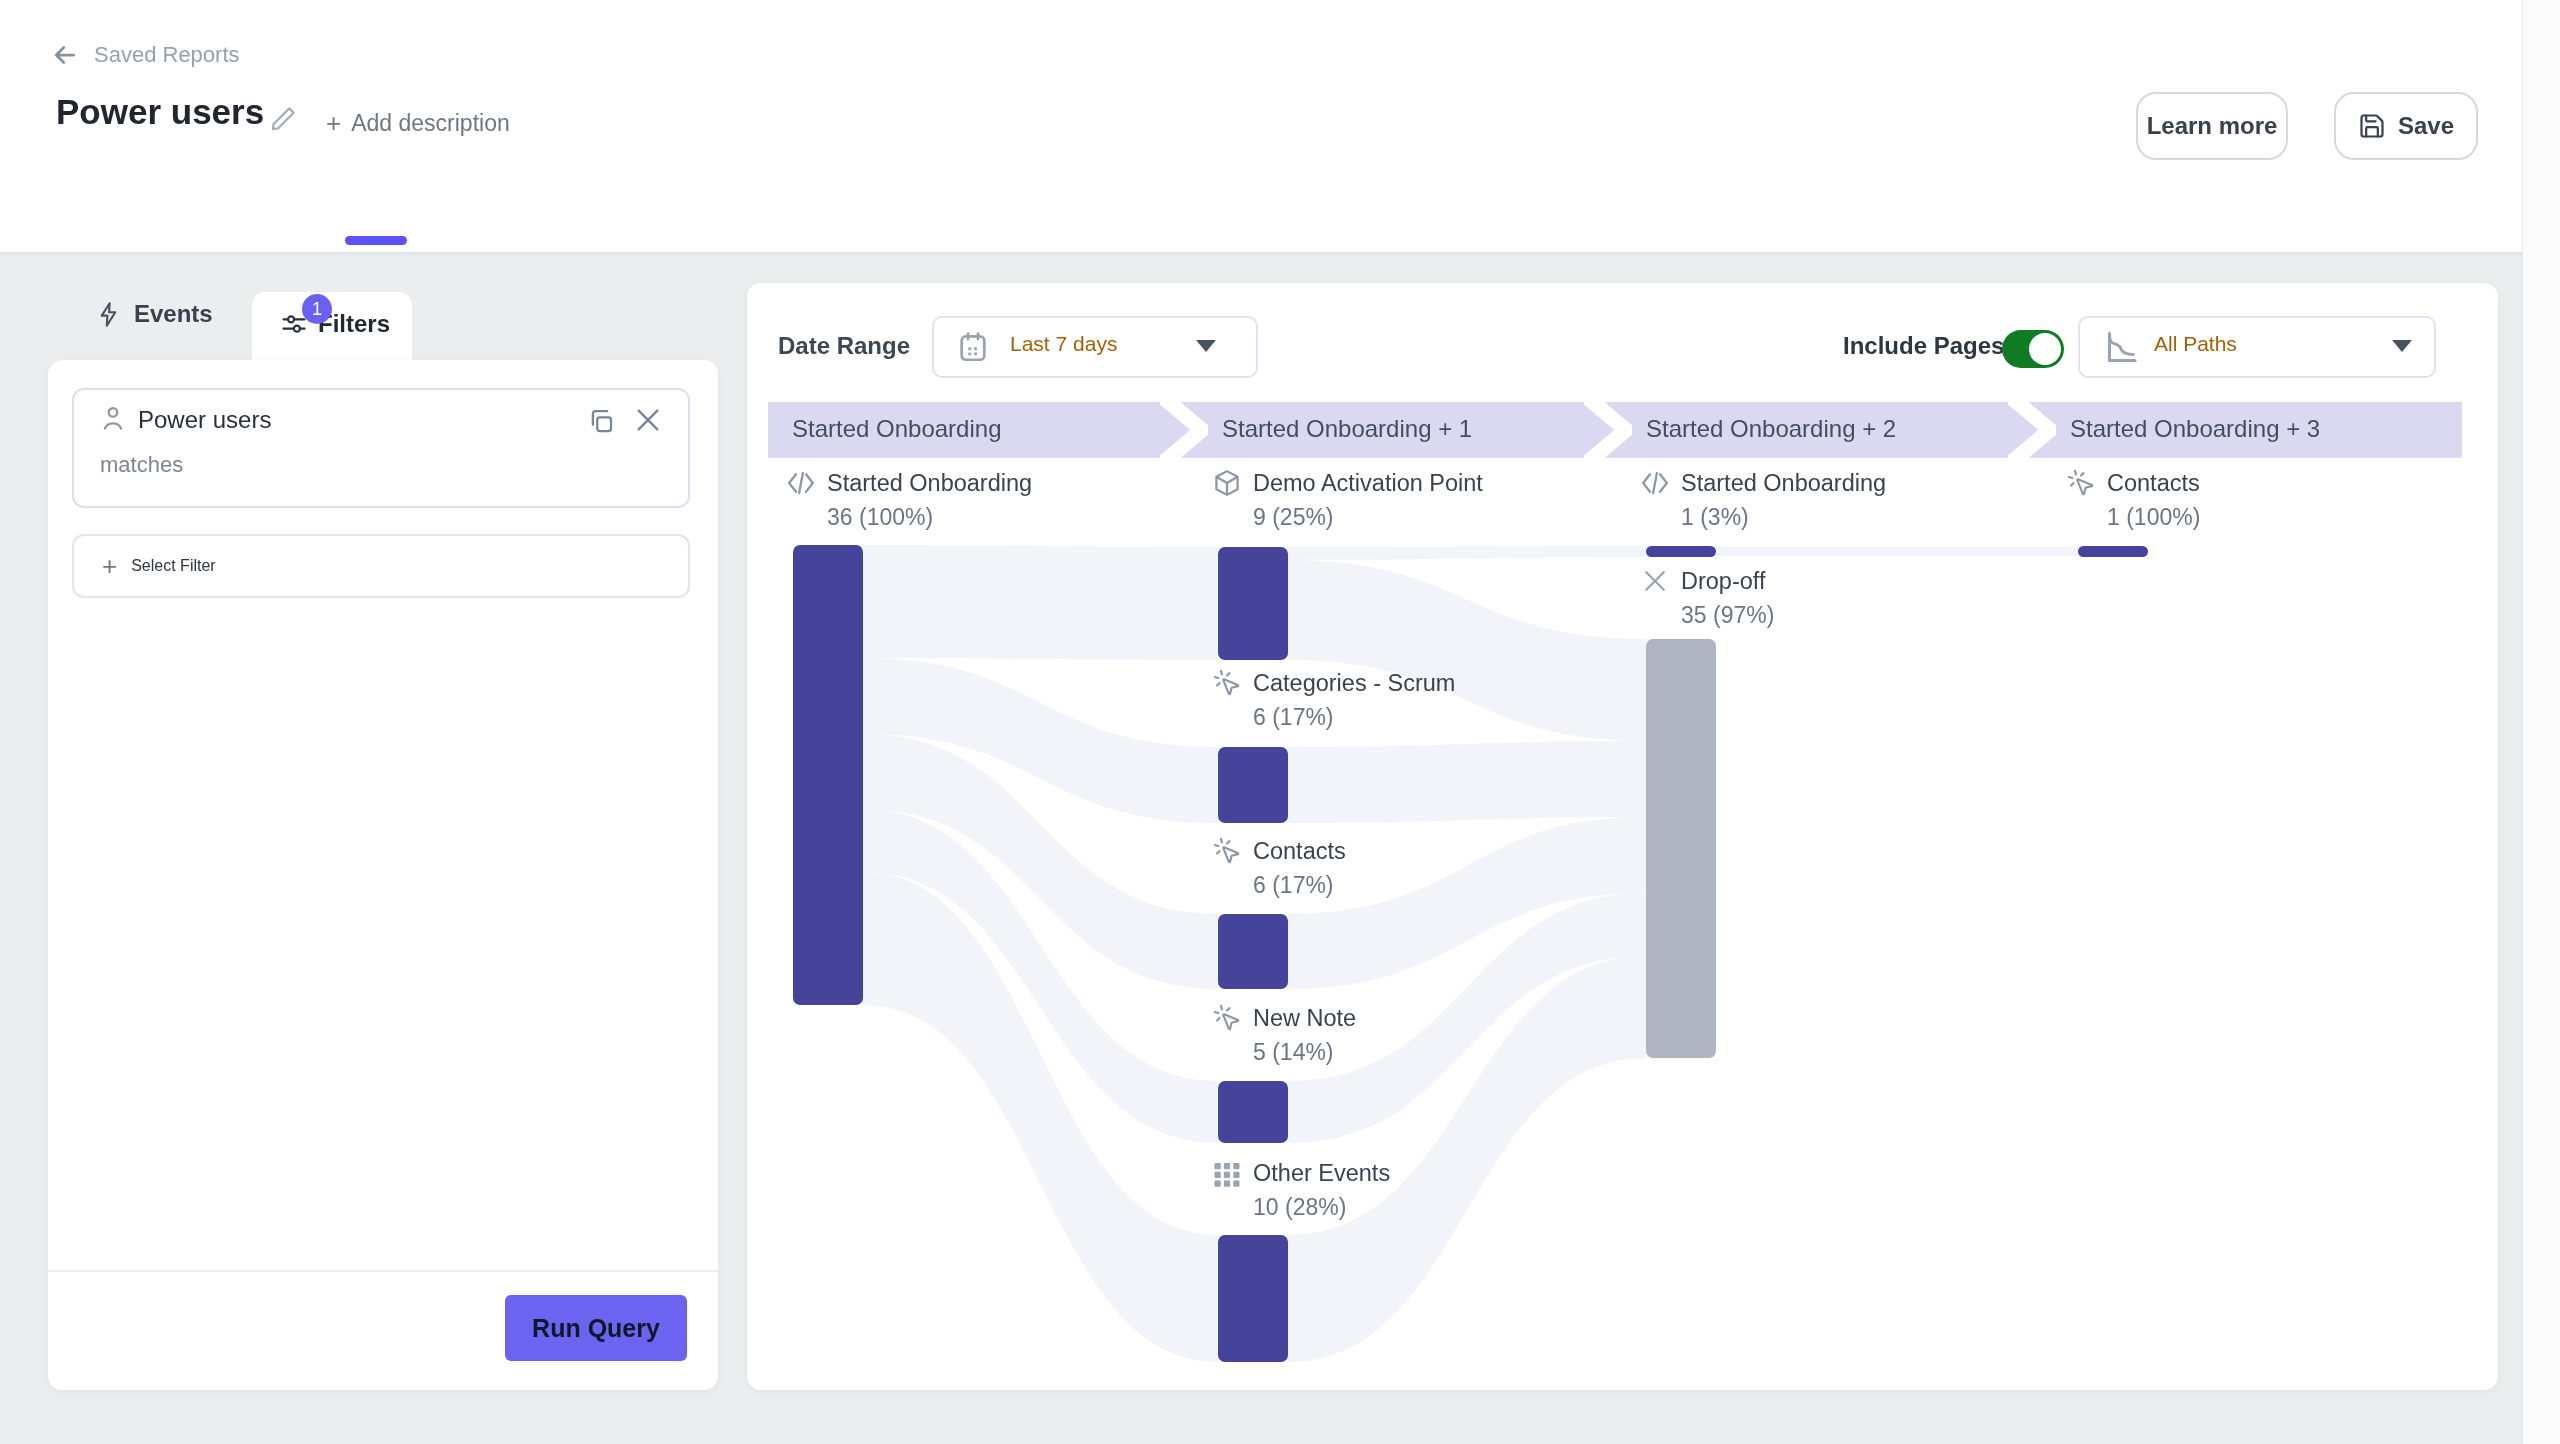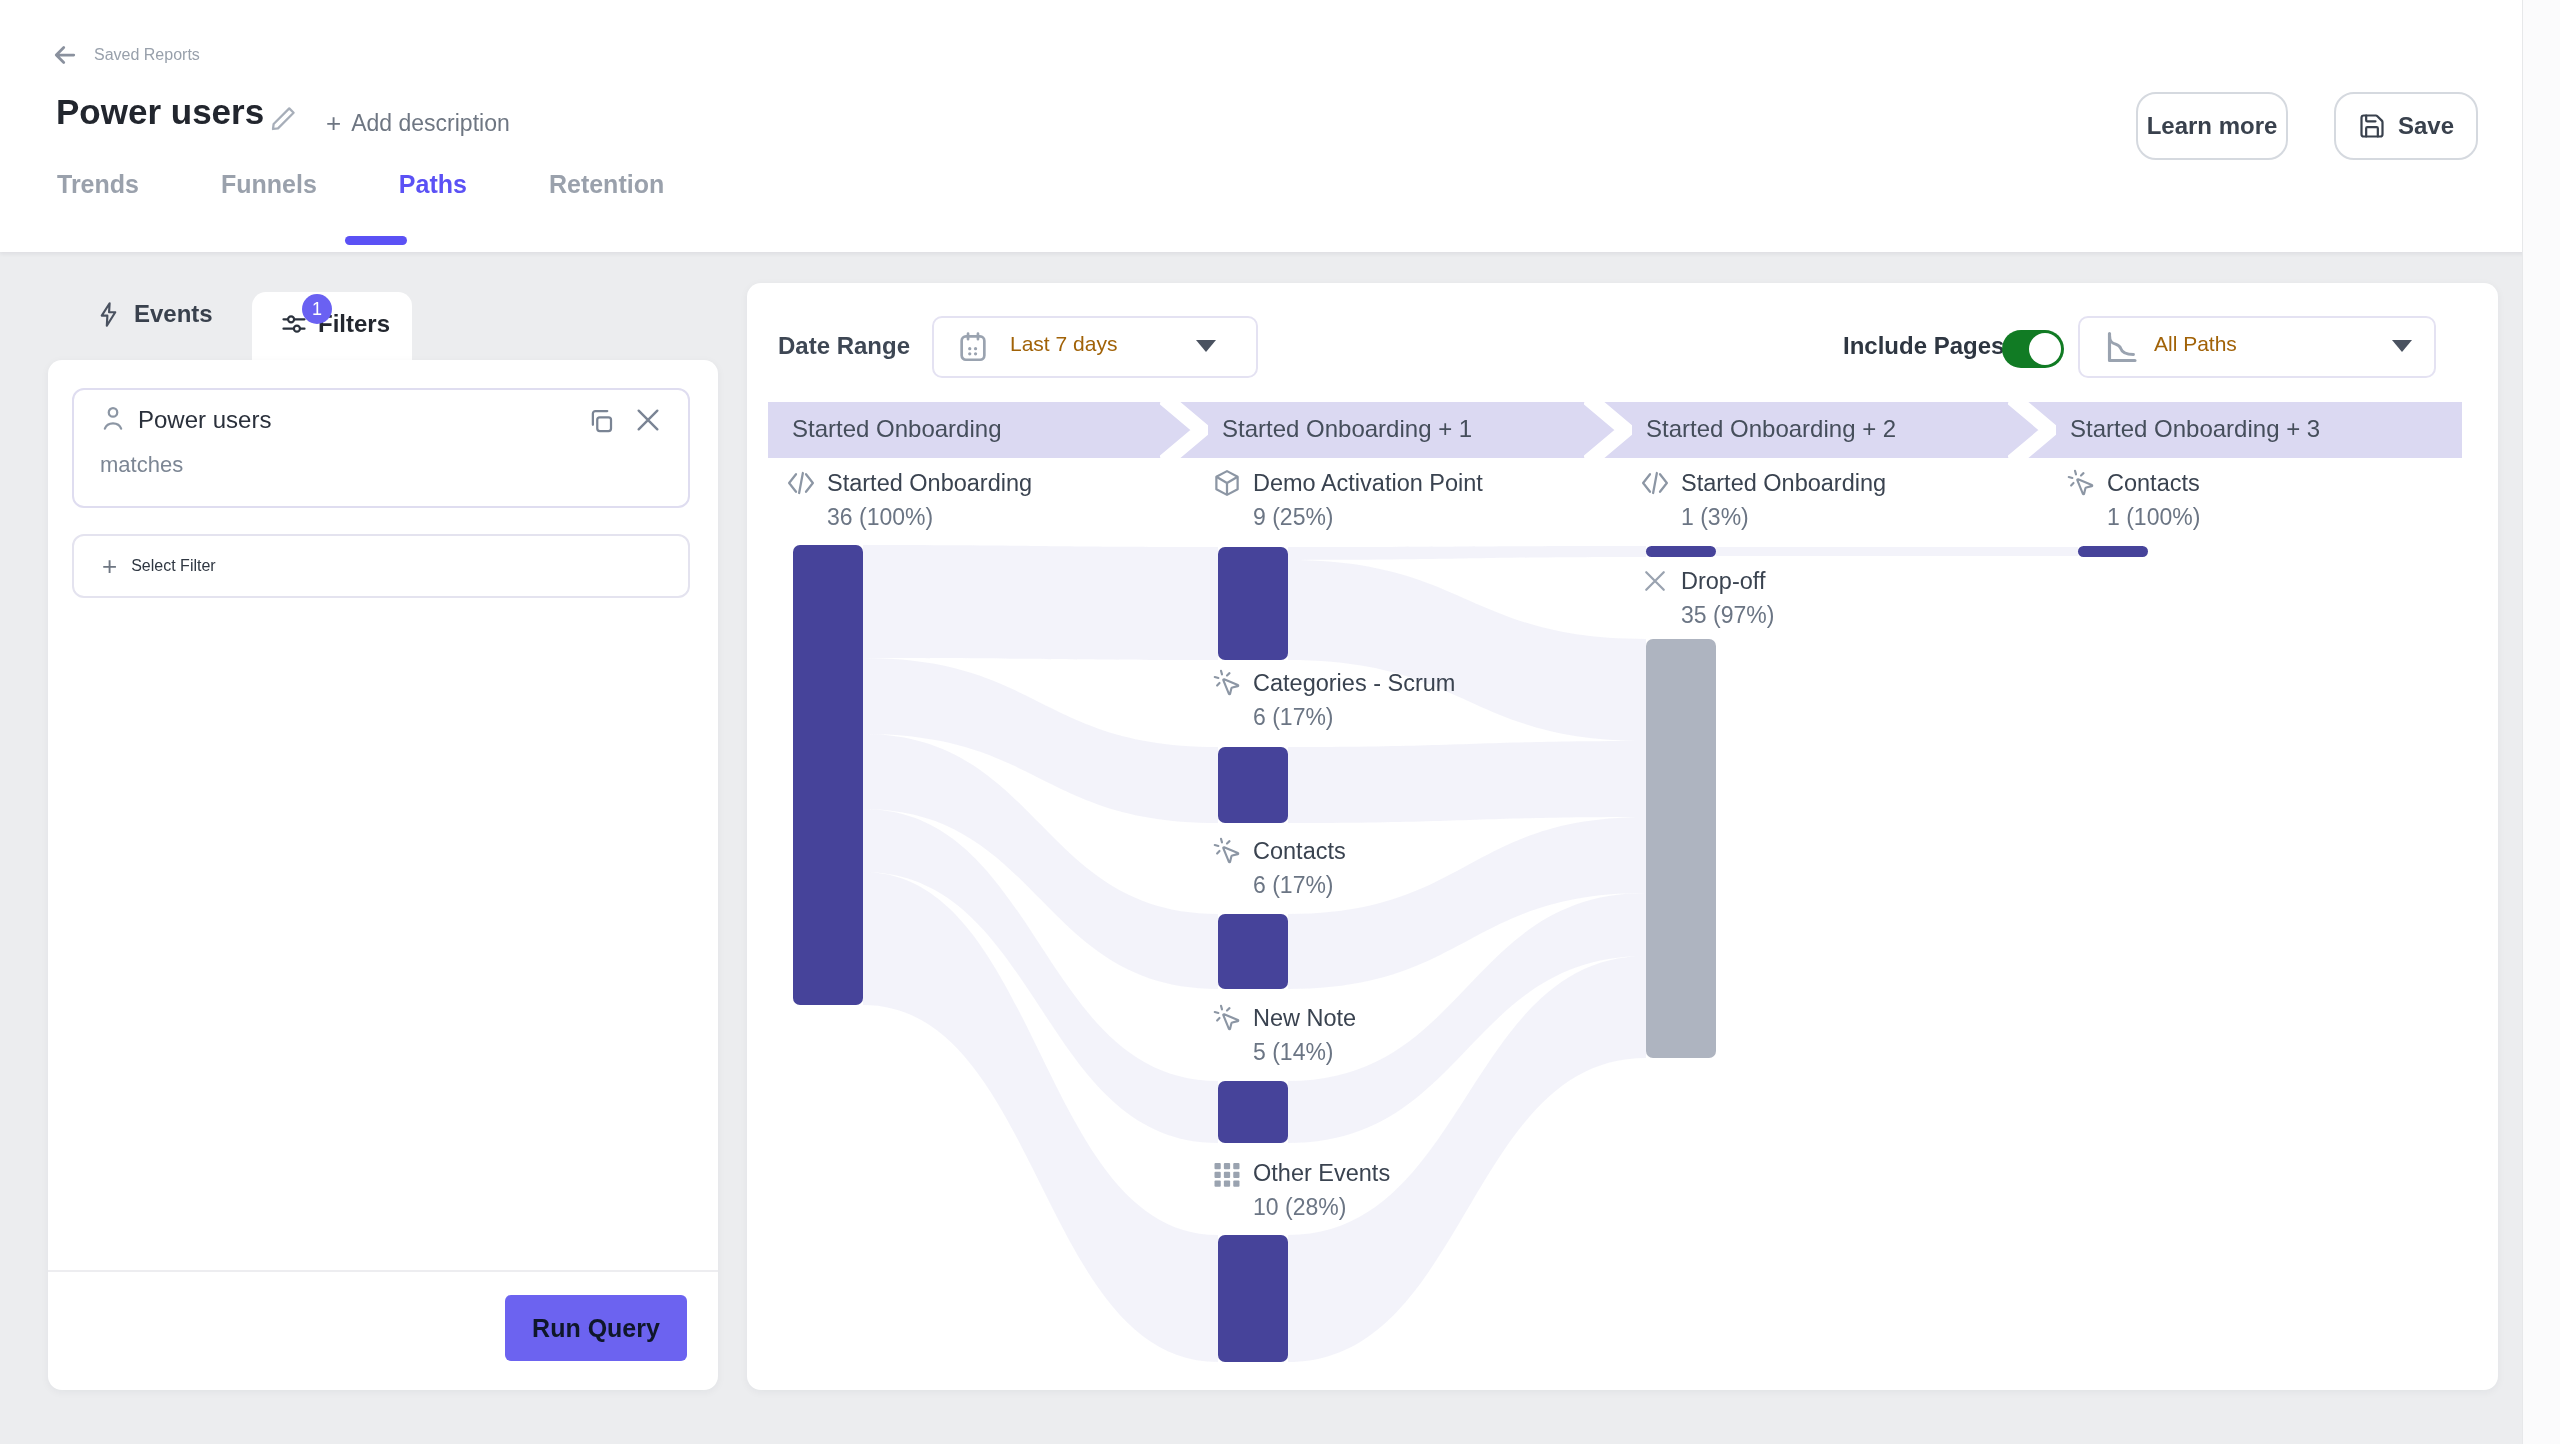--- a/index.html
+++ b/index.html
@@ -3,21 +3,21 @@
 <meta charset="utf-8">
 <style>
   html,body{margin:0;padding:0;}
   body{width:2560px;height:1444px;position:relative;overflow:hidden;
        font-family:"Liberation Sans", sans-serif;background:#ECEDEF;color:#3A4350;}
   .abs{position:absolute;}
   
   .header{position:absolute;left:0;top:0;width:2560px;height:252px;background:#FFFFFF;
           box-shadow:0 2px 4px rgba(30,35,60,.07);}
   .back-row{position:absolute;left:50px;top:40px;display:flex;align-items:center;gap:14px;cursor:pointer;}
-  .back-label{font-size:16px;color:#98A0AB;}
+  .back-label{font-size:22px;color:#98A0AB;}
   .page-title{position:absolute;left:56px;top:92px;font-size:35px;font-weight:bold;color:#22262E;}
   .pencil{position:absolute;left:268px;top:104px;}
   .add-desc{position:absolute;left:326px;top:110px;font-size:23px;color:#6E7682;display:flex;gap:10px;align-items:center;}
   .plus-glyph{font-size:26px;color:#6E7682;line-height:23px;}
   .tabs{position:absolute;left:57px;top:170px;display:flex;gap:82px;}
   .tab{font-size:25px;font-weight:600;color:#9AA1AC;cursor:pointer;}
   .tab.active{color:#5B51F5;}
   .tab-underline{position:absolute;left:345px;top:236px;width:62px;height:9px;border-radius:5px;background:#5B51F5;}
   .hbtn{position:absolute;top:92px;height:68px;background:#fff;border:2px solid #D5D9DF;border-radius:20px;
         display:flex;align-items:center;justify-content:center;gap:12px;font-size:24px;font-weight:bold;color:#39414D;cursor:pointer;box-sizing:border-box;}
@@ -80,26 +80,20 @@
   </div>
   <div class="page-title">Power users</div>
   <span class="pencil">
     <svg class="ic" width="30" height="30" viewBox="0 0 24 24" fill="none" stroke="#A7AEB9" stroke-width="1.8" stroke-linecap="round" stroke-linejoin="round">
         <path d="M17 3.5 20.5 7 8 19.5 4 20l.5-4Z"></path>
       </svg>
   </span>
   <div class="add-desc">
     <span class="plus-glyph">+</span>
     <span>Add description</span>
-  </div>
-  <div class="tabs">
-    <span class="tab">Trends</span>
-    <span class="tab">Funnels</span>
-    <span class="tab active">Paths</span>
-    <span class="tab">Retention</span>
   </div>
   <div class="tab-underline"></div>
   <div class="hbtn btn-learn">
     <span>Learn more</span>
   </div>
   <div class="hbtn btn-save">
     <svg class="ic" width="28" height="28" viewBox="0 0 24 24" fill="none" stroke="#39414D" stroke-width="1.9" stroke-linecap="round" stroke-linejoin="round">
         <path d="M15.2 3a2 2 0 0 1 1.4.6l3.8 3.8a2 2 0 0 1 .6 1.4V19a2 2 0 0 1-2 2H5a2 2 0 0 1-2-2V5a2 2 0 0 1 2-2z"></path>
         <path d="M17 21v-7a1 1 0 0 0-1-1H8a1 1 0 0 0-1 1v7"></path>
         <path d="M7 3v4a1 1 0 0 0 1 1h7"></path>

